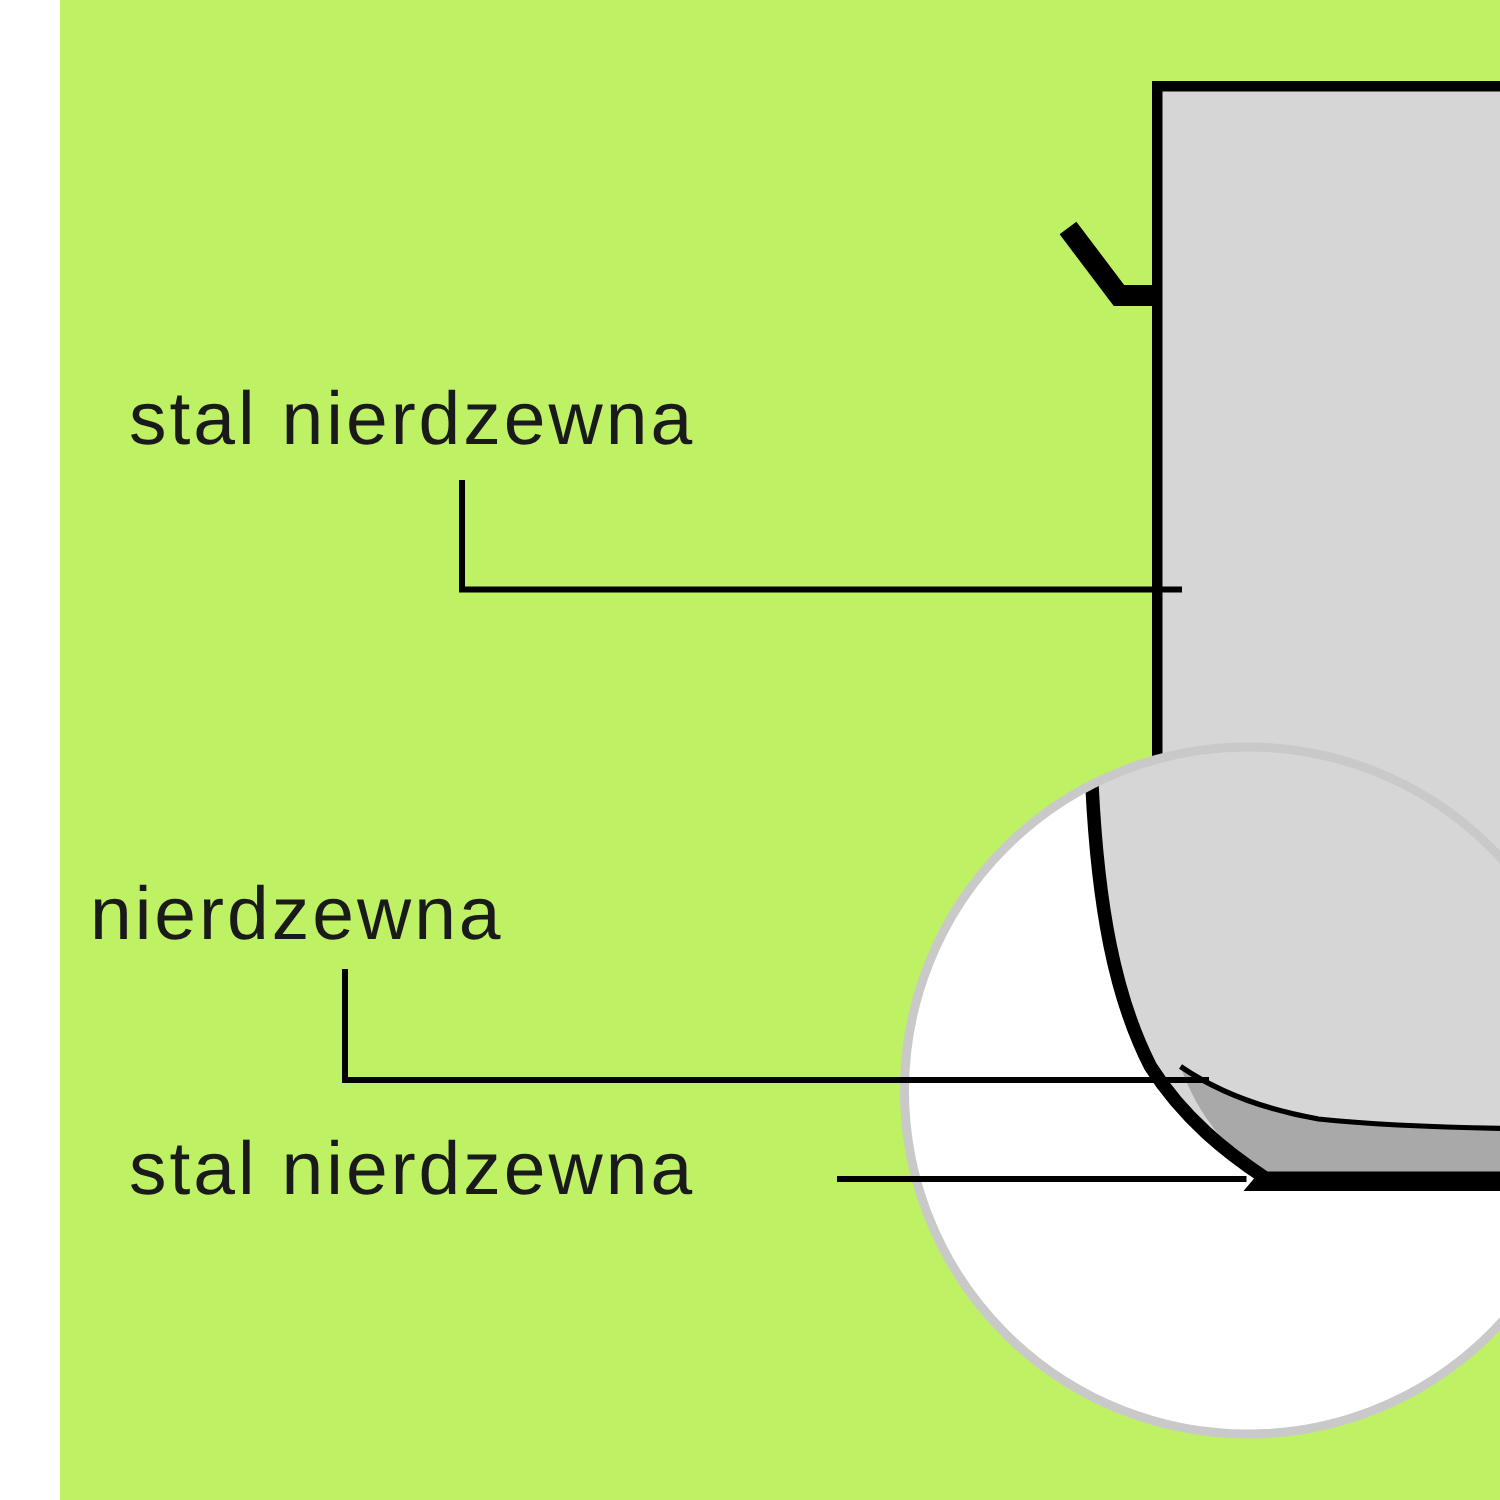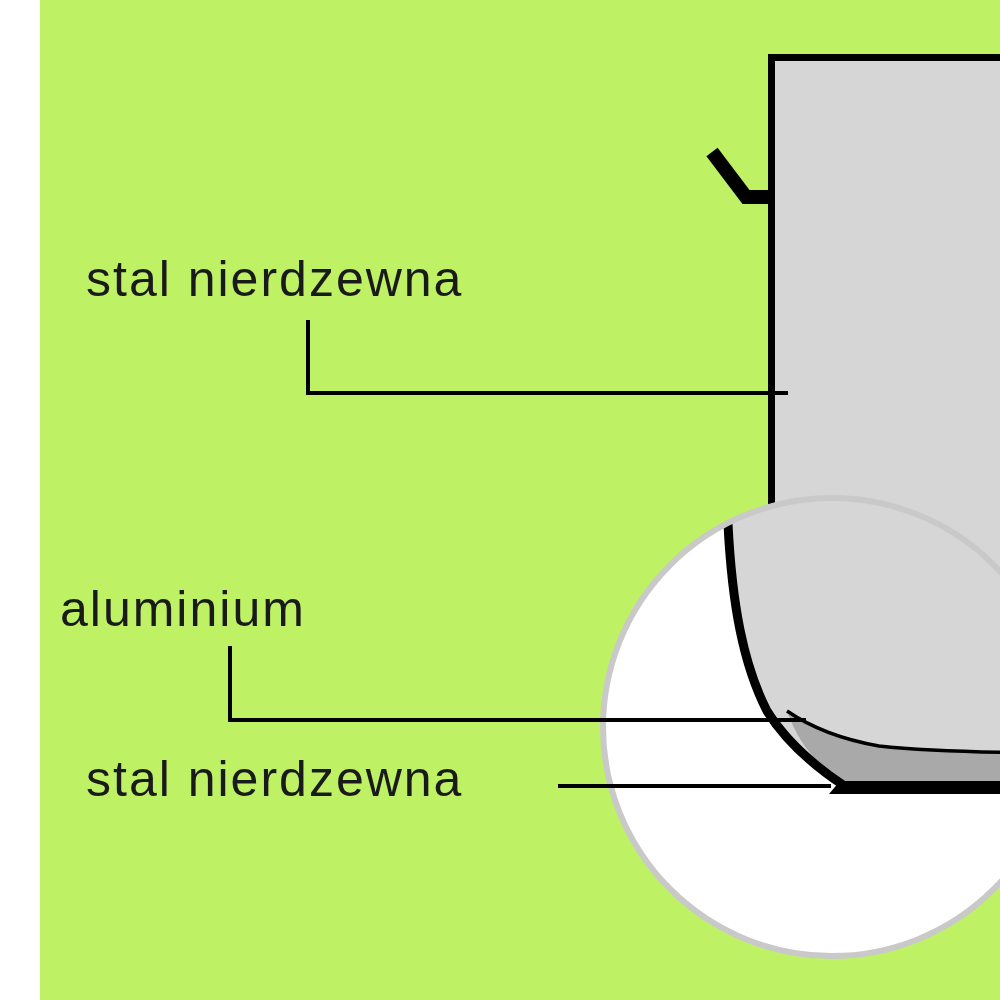--- a/index.html
+++ b/index.html
@@ -73,17 +73,17 @@
 
     <circle cx="792" cy="727" r="229" fill="none" stroke="#c9c9c9" stroke-width="6"></circle>
 
     <path d="M 268 320 L 268 393 L 748 393" fill="none" stroke="#000000" stroke-width="4"></path>
     <path d="M 190 646 L 190 720 L 766 720" fill="none" stroke="#000000" stroke-width="4"></path>
     <path d="M 518 786 L 791 786" fill="none" stroke="#000000" stroke-width="4"></path>
   </svg>
 
   <div class="label label-top">stal nierdzewna</div>
 
-  <div class="label label-mid">aluminium</div>
+  <div class="label label-mid">nierdzewna</div>
 
   <div class="label label-bottom">stal nierdzewna</div>
 
 </div>
 
 </body></html>

